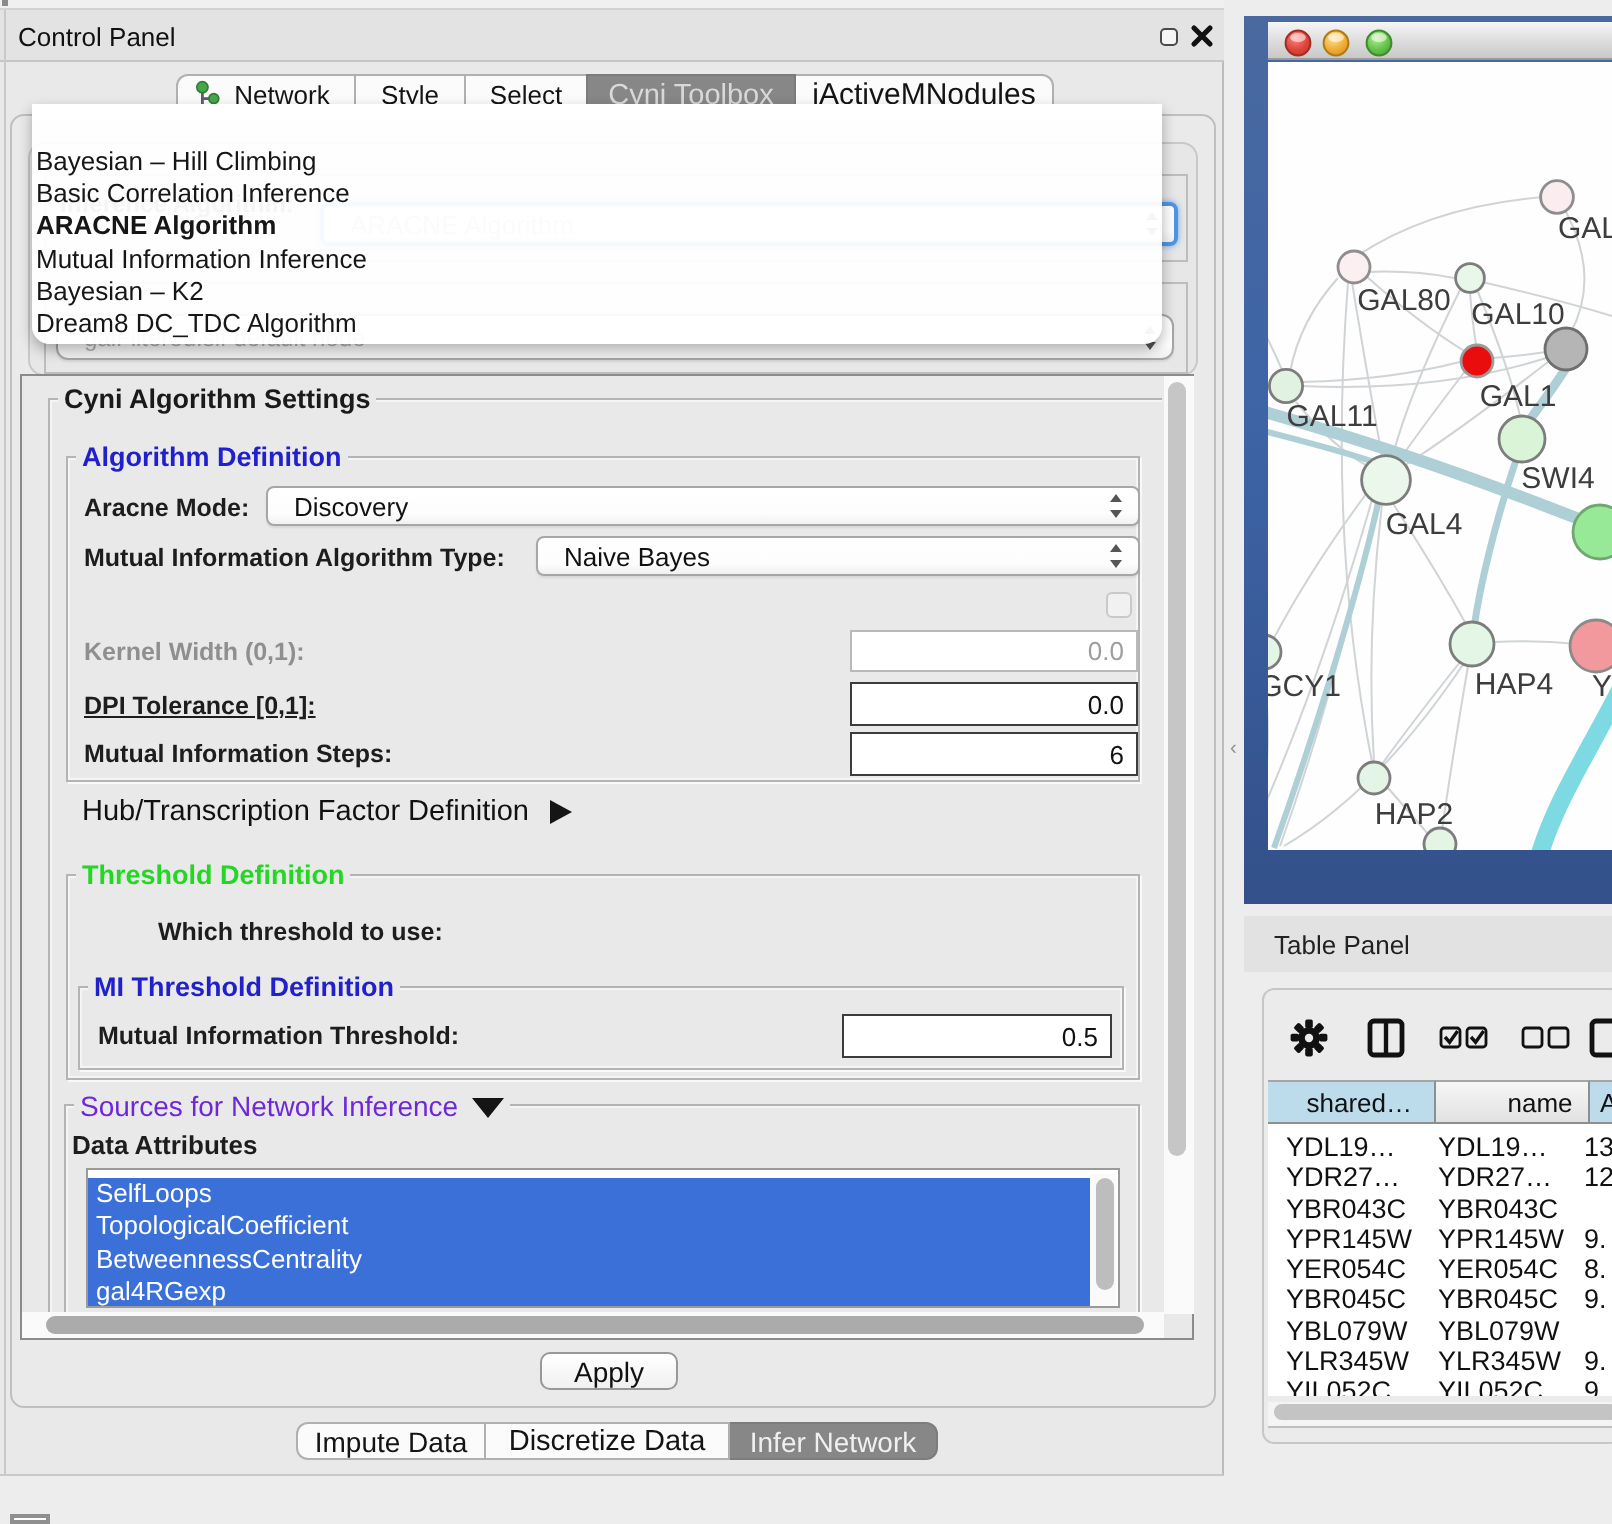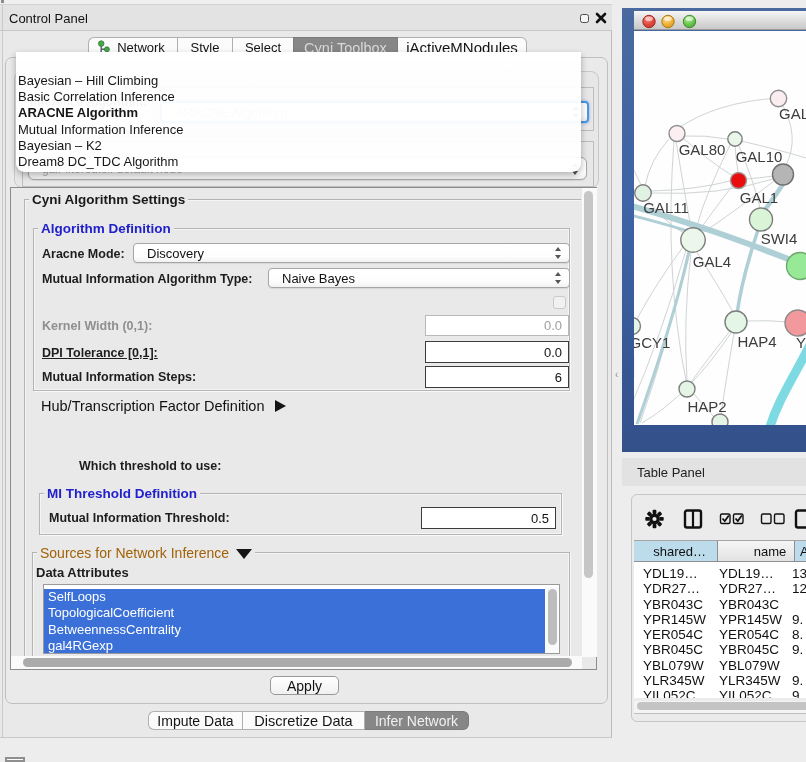--- a/index.html
+++ b/index.html
@@ -92,30 +92,33 @@
 
   <div class="lbl" style="left:42px;top:346px;text-decoration:underline;">DPI Tolerance [0,1]:</div>
   <div class="tfield" style="left:425px;top:341px;width:144px;height:22px;border:1px solid #3c3c3c;">0.0</div>
 
   <div class="lbl" style="left:42px;top:370px;">Mutual Information Steps:</div>
   <div class="tfield" style="left:425px;top:366px;width:144px;height:22px;border:1px solid #3c3c3c;">6</div>
 
   <div class="abs" style="left:41px;top:398px;font-size:14.5px;color:#111;">Hub/Transcription Factor Definition</div>
   <div class="abs" style="left:275px;top:400px;width:0;height:0;border-top:6.5px solid transparent;border-bottom:6.5px solid transparent;border-left:11px solid #151515;"></div>
 
+  <div class="tbox" style="left:33px;top:437px;width:537px;height:103px;">
+        <span style="color:#22d822;">Threshold Definition</span>
+      </div>
   <div class="lbl" style="left:79px;top:459px;">Which threshold to use:</div>
 
   <div class="tbox" style="left:39px;top:493px;width:523px;height:42px;">
         <span style="color:#2121cc;">MI Threshold Definition</span>
       </div>
   <div class="lbl" style="left:49px;top:511px;">Mutual Information Threshold:</div>
   <div class="tfield" style="left:421px;top:507px;width:135px;height:22px;border:1px solid #3c3c3c;">0.5</div>
 
   <div class="tbox" style="left:32px;top:552px;width:538px;height:116px;">
-        <span style="font-size:14px;font-weight:normal;color:#a16207;">Sources for Network Inference <i style="display:inline-block;width:0;height:0;border-left:8.5px solid transparent;border-right:8.5px solid transparent;border-top:10px solid #151515;vertical-align:-1px;margin-left:3px;"></i></span>
+        <span style="font-size:14px;font-weight:normal;color:#6d28d9;">Sources for Network Inference <i style="display:inline-block;width:0;height:0;border-left:8.5px solid transparent;border-right:8.5px solid transparent;border-top:10px solid #151515;vertical-align:-1px;margin-left:3px;"></i></span>
       </div>
   <div class="lbl" style="left:36px;top:565px;font-size:13px;">Data Attributes</div>
   <div class="abs" style="left:43px;top:584px;width:517px;height:70px;background:#fff;border:1px solid #9a9a9a;overflow:hidden;">
     <div style="position:absolute;left:0;top:3.5px;width:503px;height:67px;background:#3a70d8;color:#fff;font-size:13px;line-height:16.6px;padding-left:4px;">SelfLoops<br>TopologicalCoefficient<br>BetweennessCentrality<br>gal4RGexp</div>
     <div style="position:absolute;right:1px;top:2px;width:13px;height:66px;background:#fafafa;"></div>
     <div style="position:absolute;right:2.5px;top:4px;width:9px;height:56px;background:#bdbdbd;border-radius:5px;"></div>
   </div>
  </div>
 </div>
 

